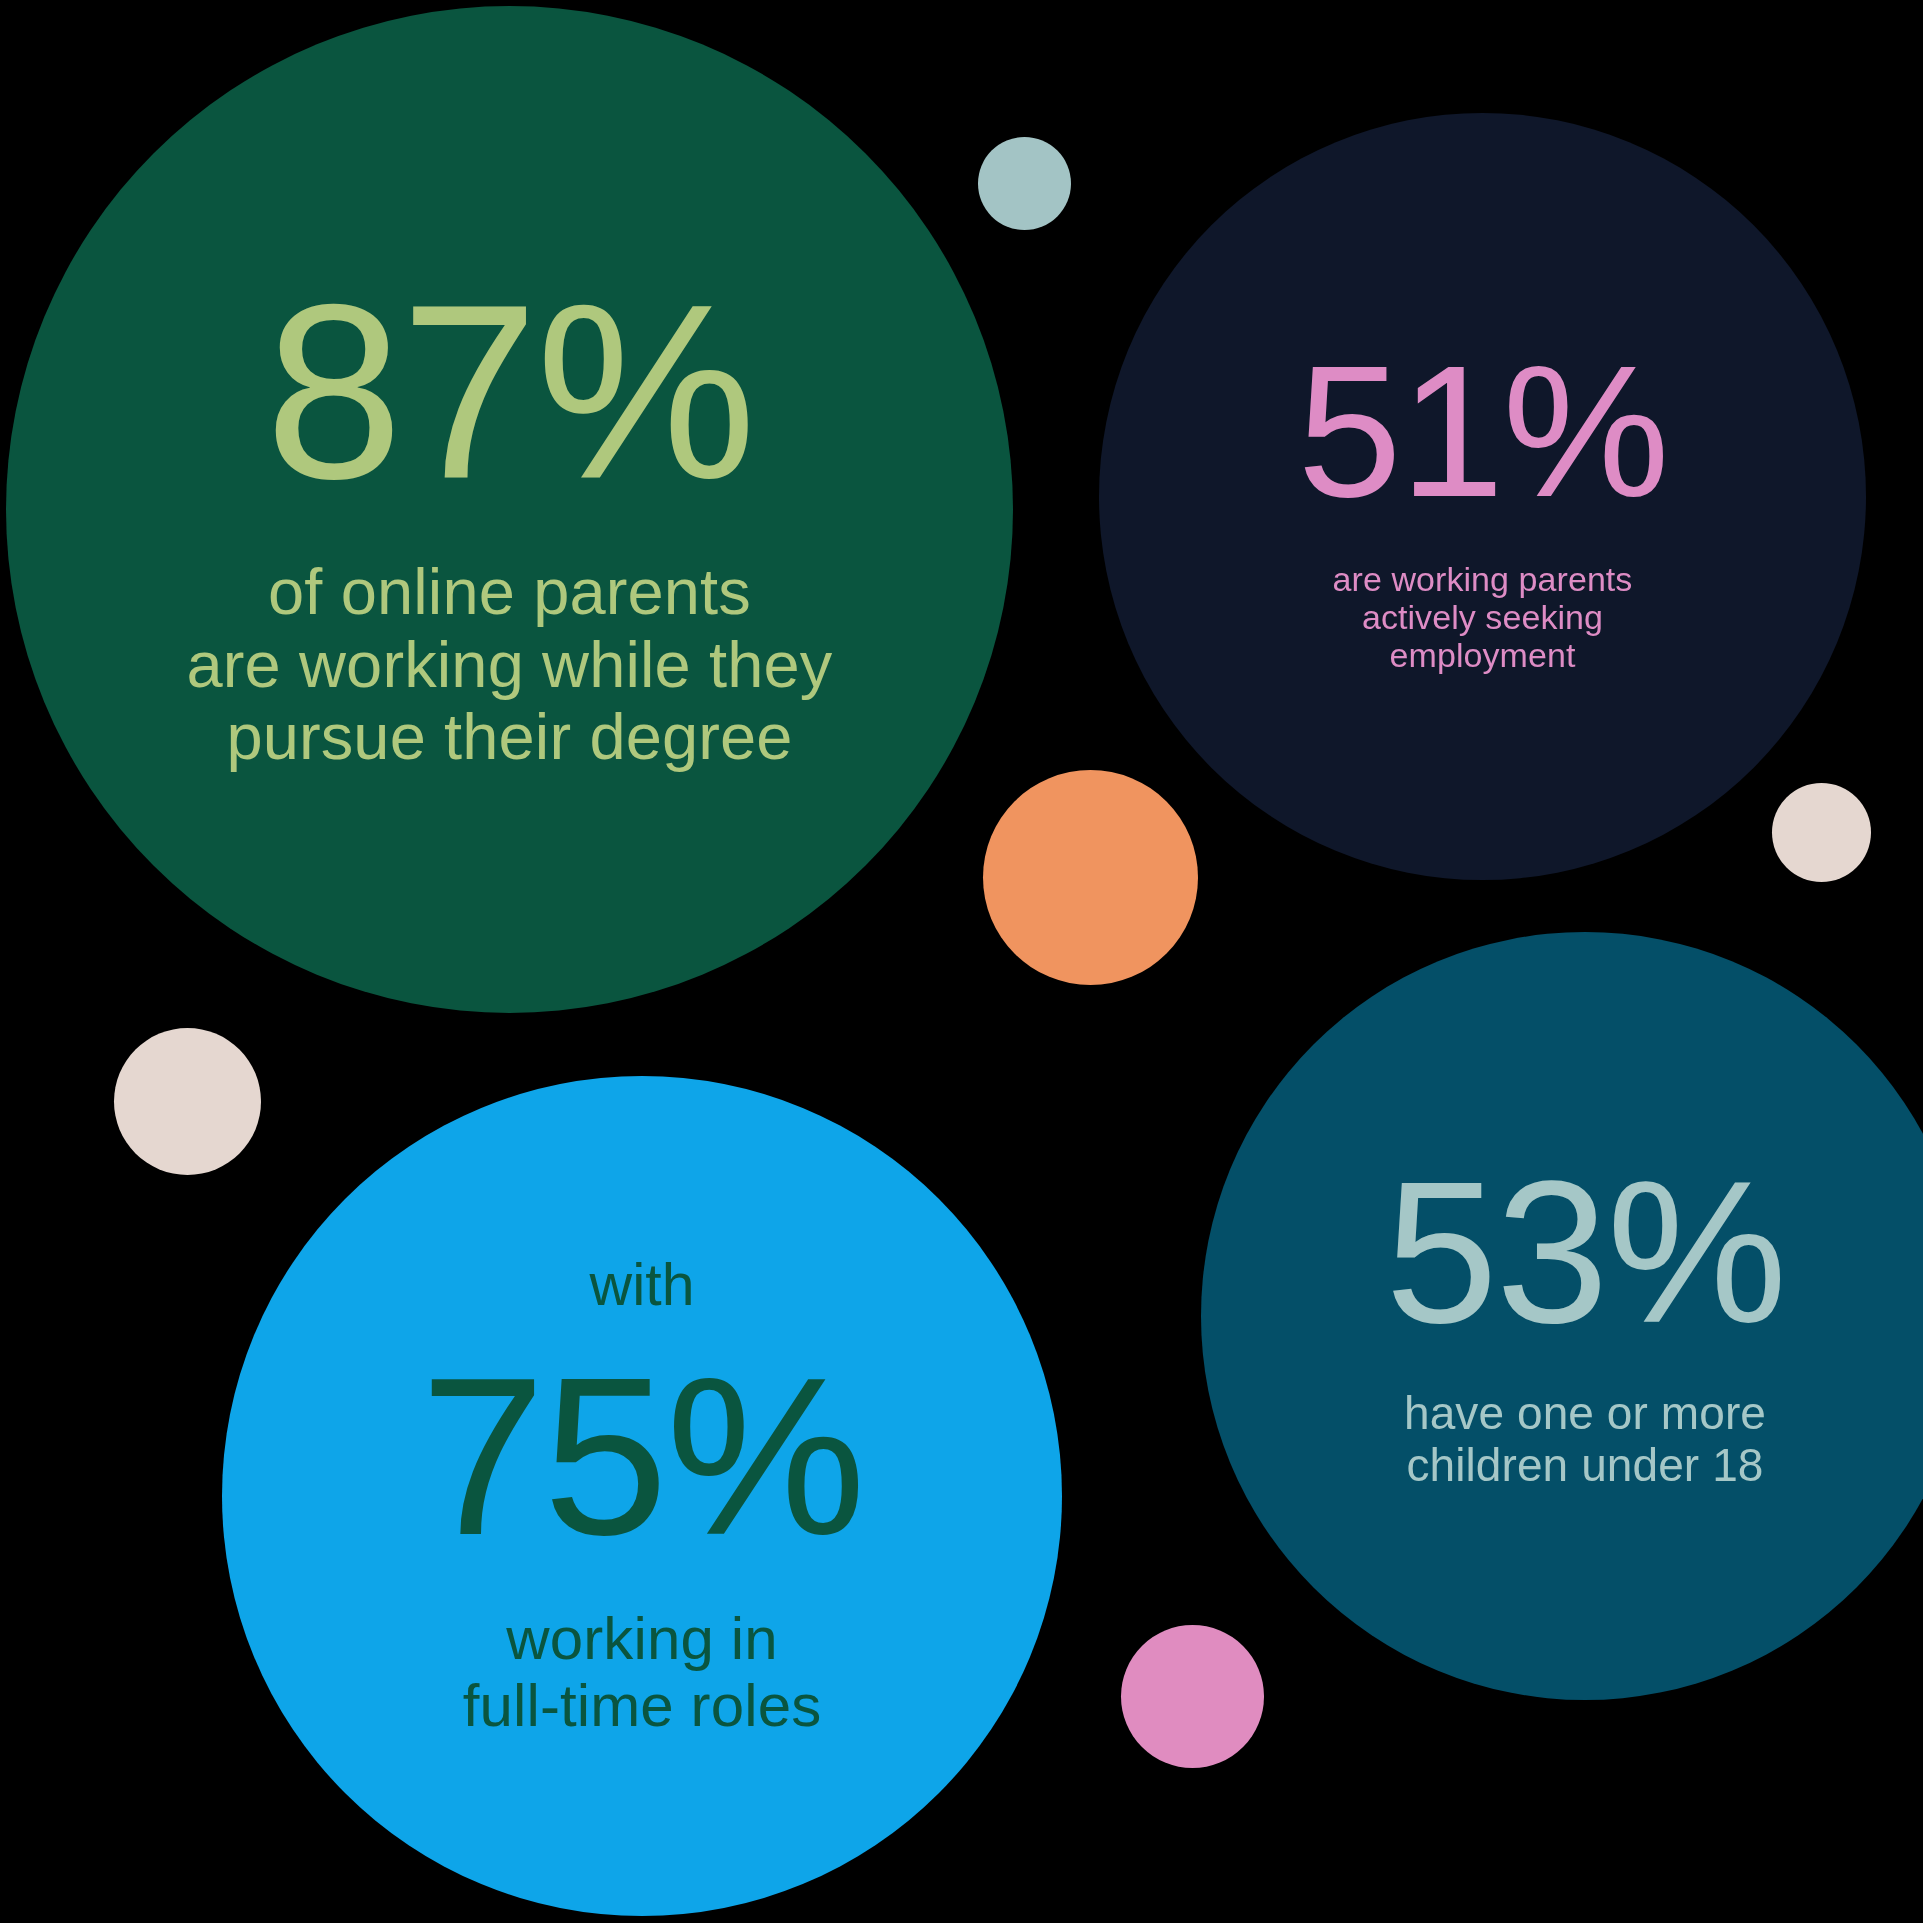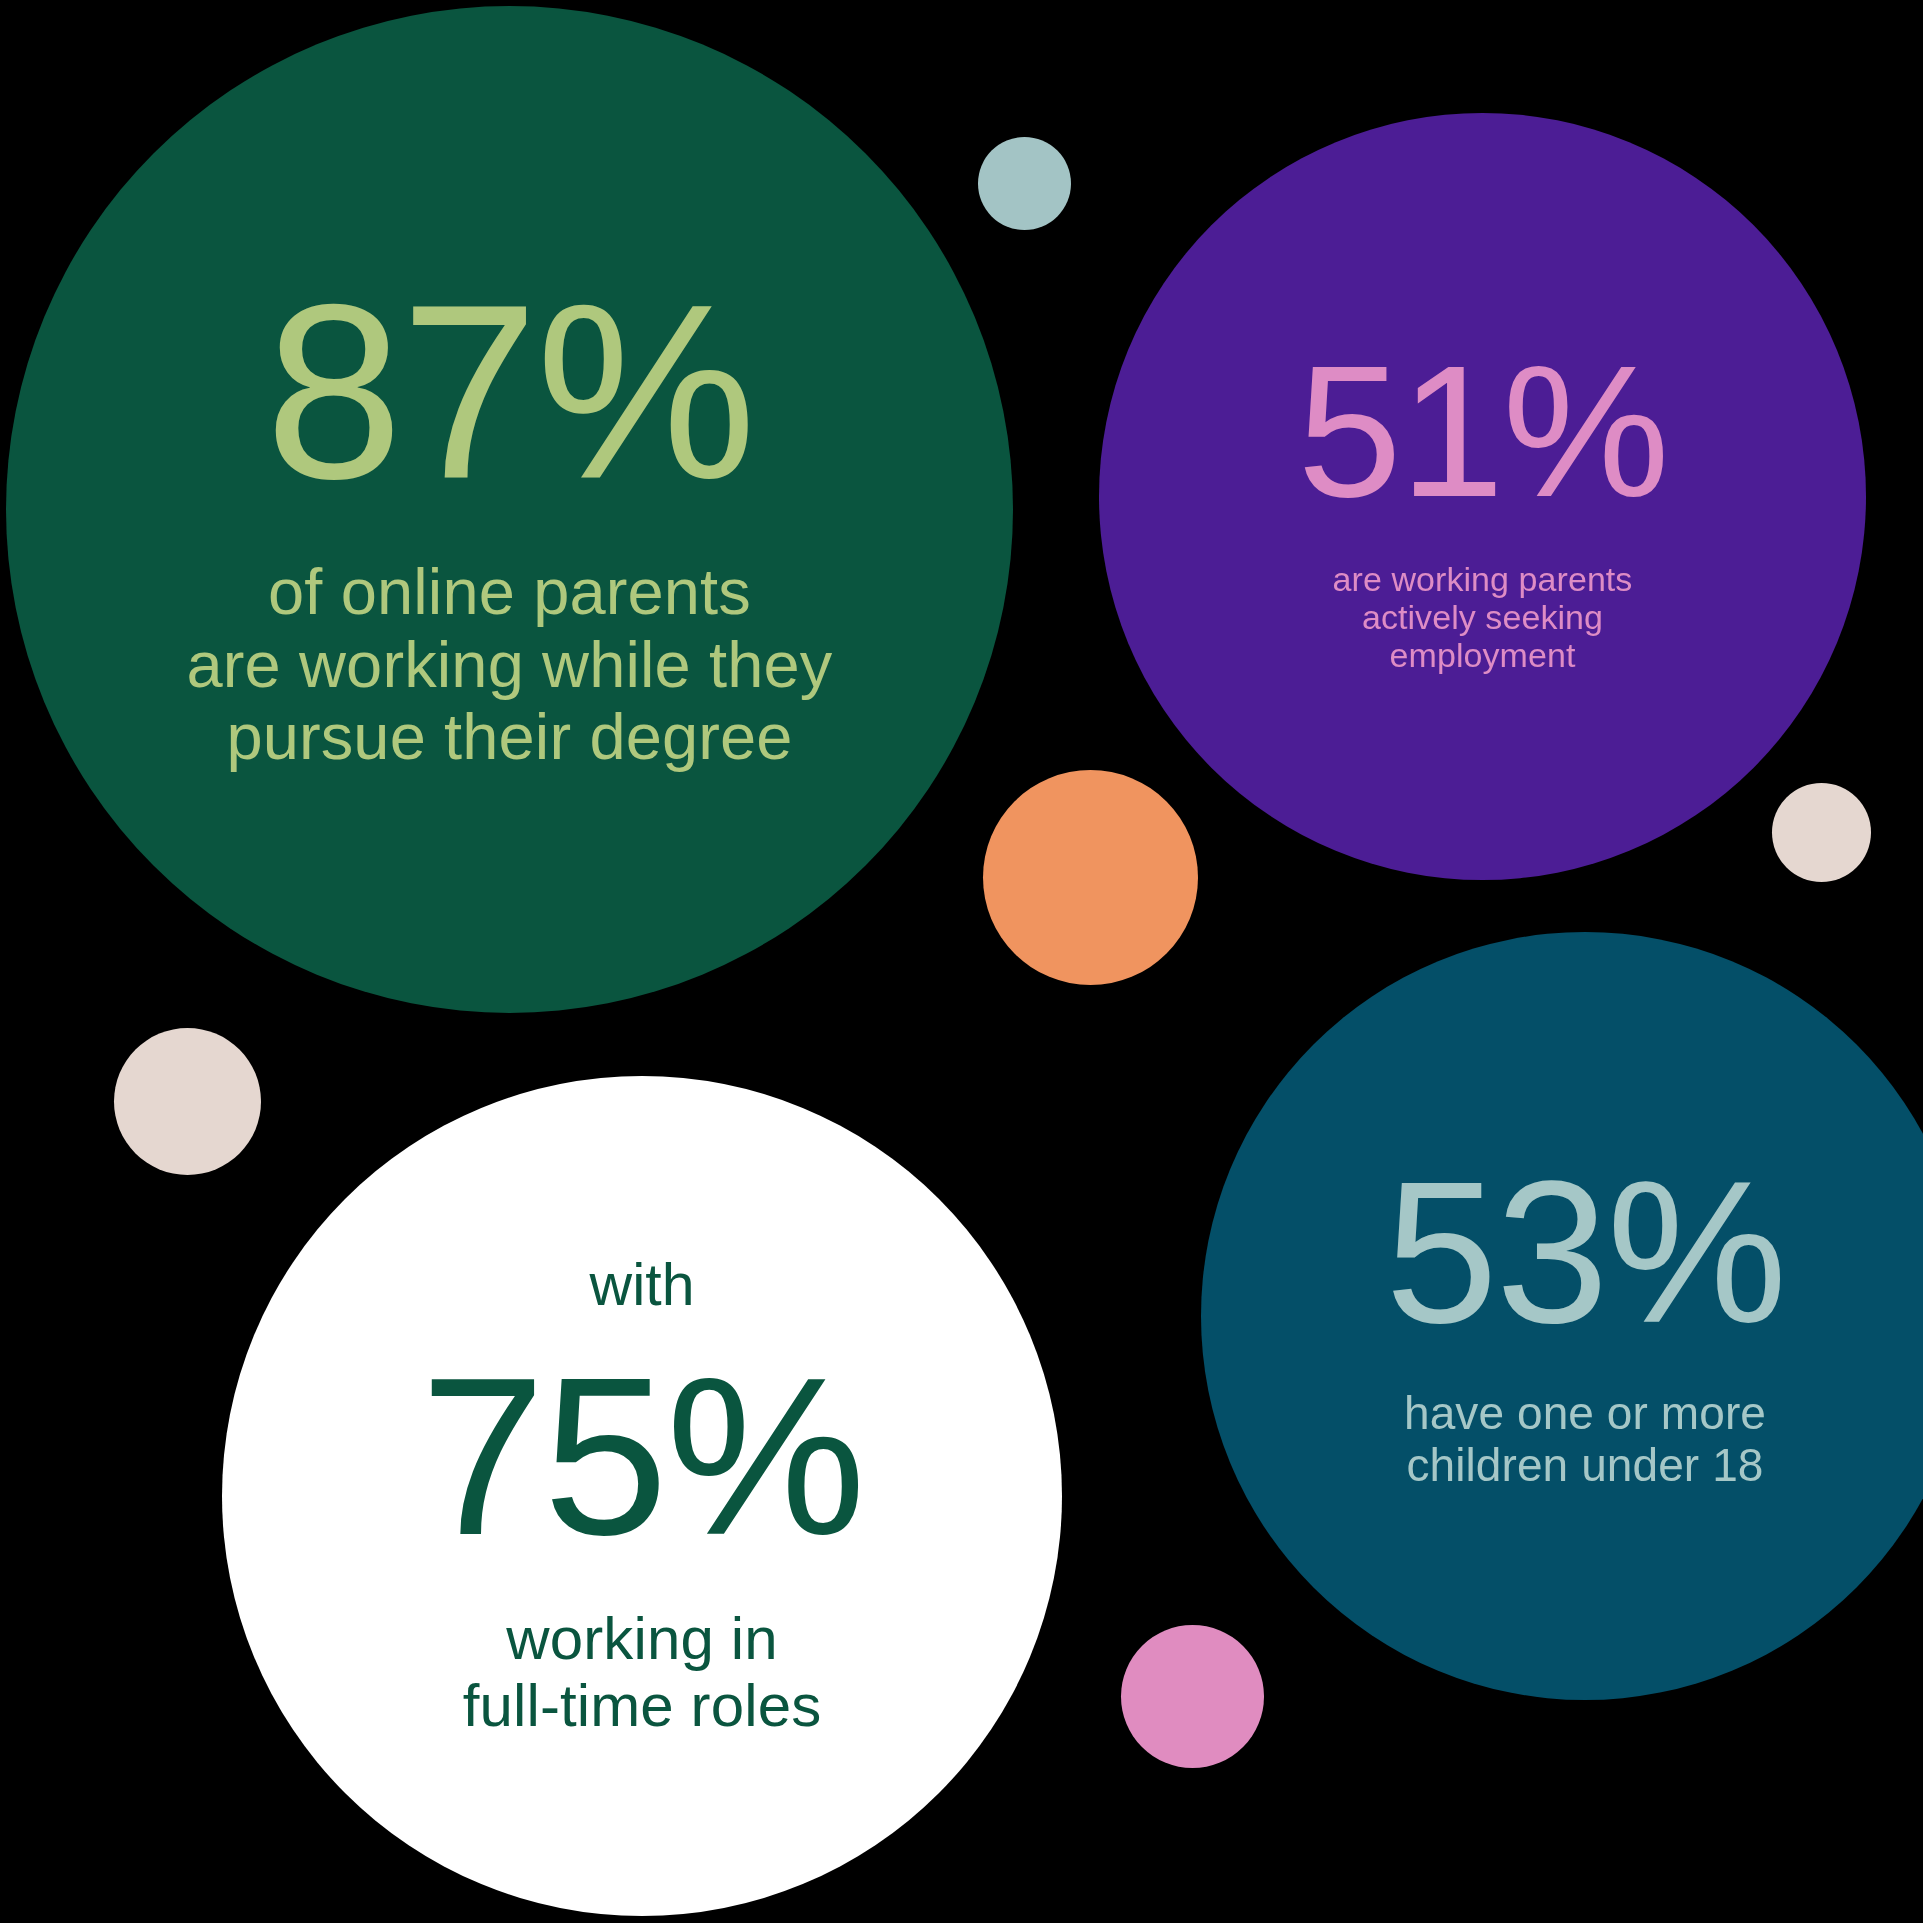--- a/index.html
+++ b/index.html
@@ -145,30 +145,30 @@
 
   <div class="bubble" id="bubble-87" style="background: rgb(10, 85, 63);">
     <div class="stat-number" style="color: rgb(175, 200, 125);">87%</div>
     <div class="stat-caption" style="color: rgb(175, 200, 125);">
       <div>of online parents</div>
       <div>are working while they</div>
       <div>pursue their degree</div>
     </div>
   </div>
 
-  <div class="bubble" id="bubble-51" style="background: #4c1d95;">
+  <div class="bubble" id="bubble-51" style="background: #0f172a;">
     <div class="stat-number" style="color: rgb(222, 140, 197);">51%</div>
     <div class="stat-caption" style="color: rgb(222, 140, 197);">
       <div>are working parents</div>
       <div>actively seeking</div>
       <div>employment</div>
     </div>
   </div>
 
-  <div class="bubble" id="bubble-75" style="background: #ffffff;">
+  <div class="bubble" id="bubble-75" style="background: #0ea5e9;">
     <div class="stat-prefix" style="color: rgb(10, 85, 63);">with</div>
     <div class="stat-number" style="color: rgb(10, 85, 63);">75%</div>
     <div class="stat-caption" style="color: rgb(10, 85, 63);">
       <div>working in</div>
       <div>full-time roles</div>
     </div>
   </div>
 
   <div class="bubble" id="bubble-53" style="background: rgb(4, 79, 104);">
     <div class="stat-number" style="color: rgb(165, 199, 199);">53%</div>

